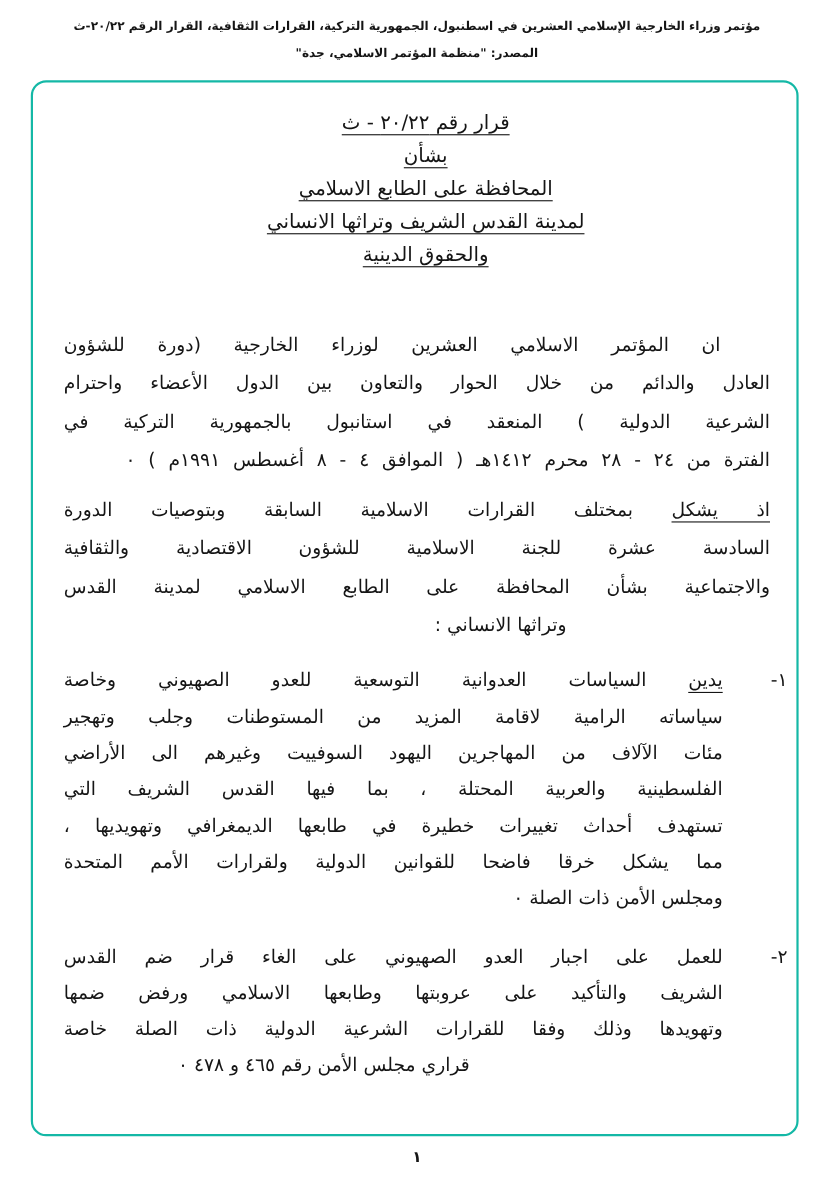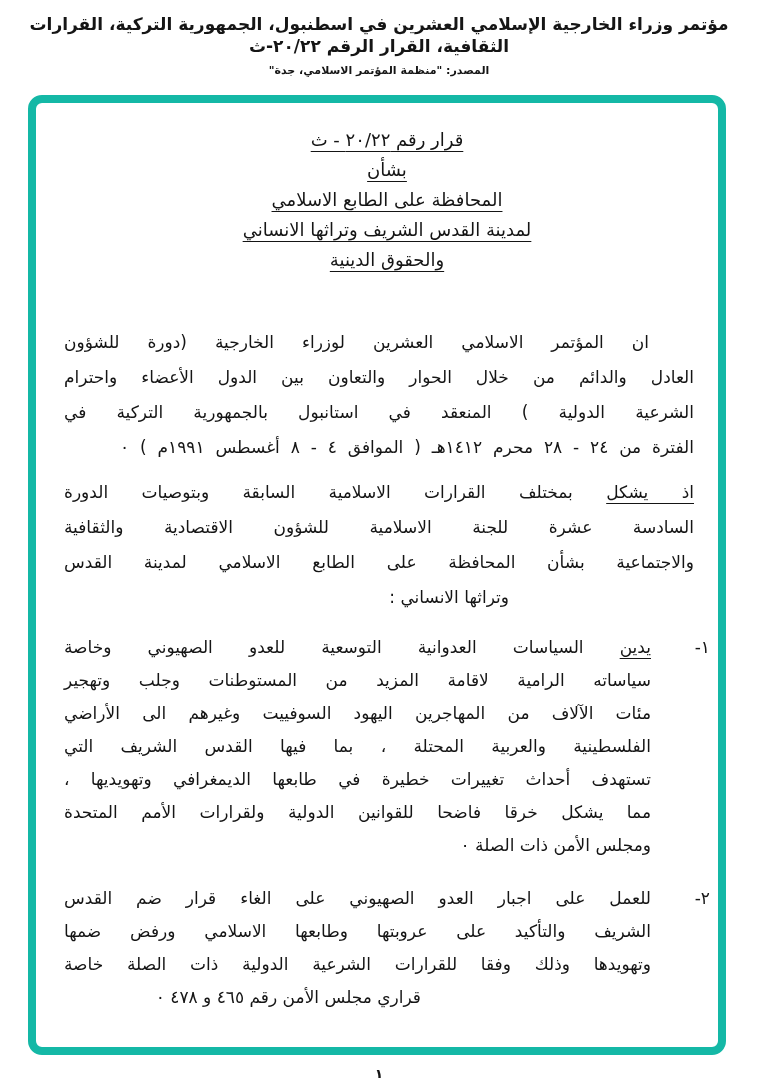--- a/index.html
+++ b/index.html
@@ -5,28 +5,28 @@
   html, body {
     margin: 0; padding: 0;
     width: 758px; height: 1078px;
     background: #ffffff;
     font-family: "DejaVu Sans", sans-serif;
     color: #151515;
     direction: rtl;
     overflow: hidden;
   }
   .page-header { text-align: center; padding-top: 13px; }
-  .header-line1 { font-size: 17px; font-weight: bold; line-height: 22px; letter-spacing: 0; }
+  .header-line1 { font-size: 11px; font-weight: bold; line-height: 22px; letter-spacing: 0; }
   .header-line2 { font-size: 11px; font-weight: bold; margin-top: 6px; line-height: 15px; }
 
   .frame {
     box-sizing: border-box;
     margin: 17px 32px 0 28px;
     height: 960px;
-    border: 8px solid #14b8a6;
+    border: 2px solid #14b8a6;
     border-radius: 14px;
     padding: 22px 8px 8px 28px;
     overflow: hidden;
     background: #ffffff;
   }
 
   .u {
     text-decoration: underline;
     text-underline-offset: 5px;
     text-decoration-thickness: 1.3px;

